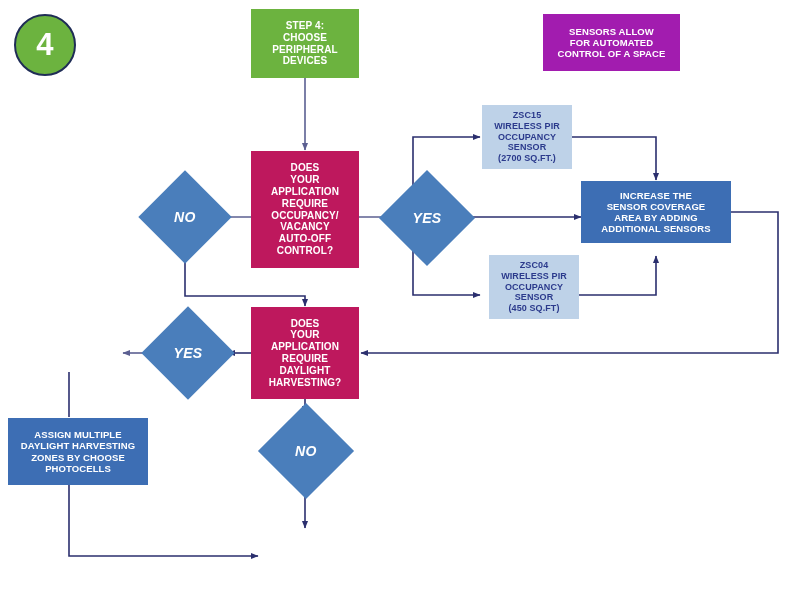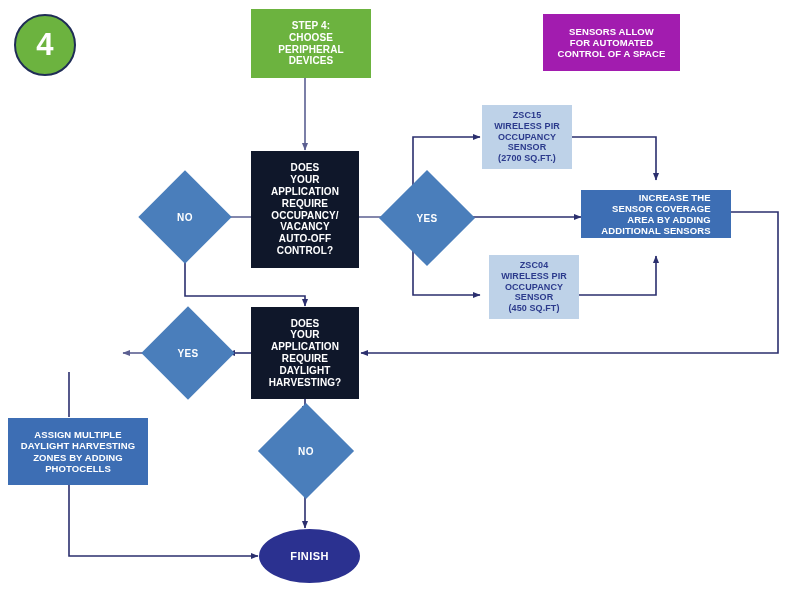--- a/index.html
+++ b/index.html
@@ -42,21 +42,21 @@
     background: #6cb33f;
     color: #ffffff;
     font-size: 10px;
   }
   .note-box {
     background: #a21caf;
     color: #ffffff;
     font-size: 9.5px;
   }
   .dark-box {
-    background: #0f172a;
+    background: #be185d;
     color: #ffffff;
     font-size: 10px;
   }
   .mid-box {
     background: #3d6eb4;
     color: #ffffff;
     font-size: 9.5px;
   }
   .light-box {
     background: #bed2e8;
@@ -74,22 +74,23 @@
     transform: rotate(45deg);
   }
   .diamond-label {
     position: absolute;
     inset: 0;
     display: flex;
     align-items: center;
     justify-content: center;
     color: #ffffff;
     font-weight: bold;
-    font-size: 10px;
+    font-size: 14px;
     letter-spacing: 0.4px;
+    font-style: italic;
   }
   .ellipse {
     border-radius: 50%;
     background: #2b3190;
     color: #ffffff;
     font-size: 11px;
     letter-spacing: 0.4px;
   }
   
   .edge-svg {
@@ -154,21 +155,21 @@
     <path class="ln" d="M305,377 L305,413" marker-end="url(#arw)"></path>
 
     <path class="ln" d="M305,487 L305,528" marker-end="url(#arw)"></path>
 
     <path class="ln" d="M69,372 L69,417"></path>
     <path class="ln" d="M69,485 L69,556 L258,556" marker-end="url(#arw)"></path>
   </svg>
 
   <div class="node step-circle" style="left:14px; top:14px; width:62px; height:62px;">4</div>
 
-  <div class="node green-box" style="left:251px; top:9px; width:120px; height:69px;">STEP 4:
+  <div class="node green-box" style="left:251px; top:9px; width:108px; height:69px;">STEP 4:
 CHOOSE
 PERIPHERAL
 DEVICES</div>
 
   <div class="node note-box" style="left:543px; top:14px; width:137px; height:57px;">SENSORS ALLOW
 FOR  AUTOMATED
 CONTROL OF A SPACE</div>
 
   <div class="node dark-box" style="left:251px; top:151px; width:108px; height:117px;">DOES
 YOUR
@@ -194,21 +195,21 @@
 OCCUPANCY
 SENSOR
 (2700 SQ.FT.)</div>
 
   <div class="node light-box" style="left:482px; top:255px; width:90px; height:64px;margin-left:7px;">ZSC04
 WIRELESS PIR
 OCCUPANCY
 SENSOR
 (450 SQ.FT)</div>
 
-  <div class="node mid-box" style="left:581px; top:190px; width:150px; height:48px;text-align:right;">INCREASE THE
+  <div class="node mid-box" style="left:581px; top:181px; width:150px; height:62px;">INCREASE THE
 SENSOR COVERAGE
 AREA BY ADDING
 ADDITIONAL SENSORS</div>
 
   <div class="node dark-box" style="left:251px; top:307px; width:108px; height:92px;">DOES
 YOUR
 APPLICATION
 REQUIRE
 DAYLIGHT
 HARVESTING?</div>
@@ -219,18 +220,17 @@
   </div>
 
   <div class="diamond-wrap" style="left:272px; top:417px; width:68px; height:68px;">
     <div class="diamond-shape"></div>
     <div class="diamond-label">NO</div>
   </div>
 
 
   <div class="node mid-box" style="left:8px; top:418px; width:140px; height:67px;">ASSIGN MULTIPLE
 DAYLIGHT HARVESTING
-ZONES BY ADDING
+ZONES BY CHOOSE
 PHOTOCELLS</div>
 
-  <div class="node ellipse" style="left:259px; top:529px; width:101px; height:54px;">FINISH</div>
 
 </div>
 
 </body></html>

